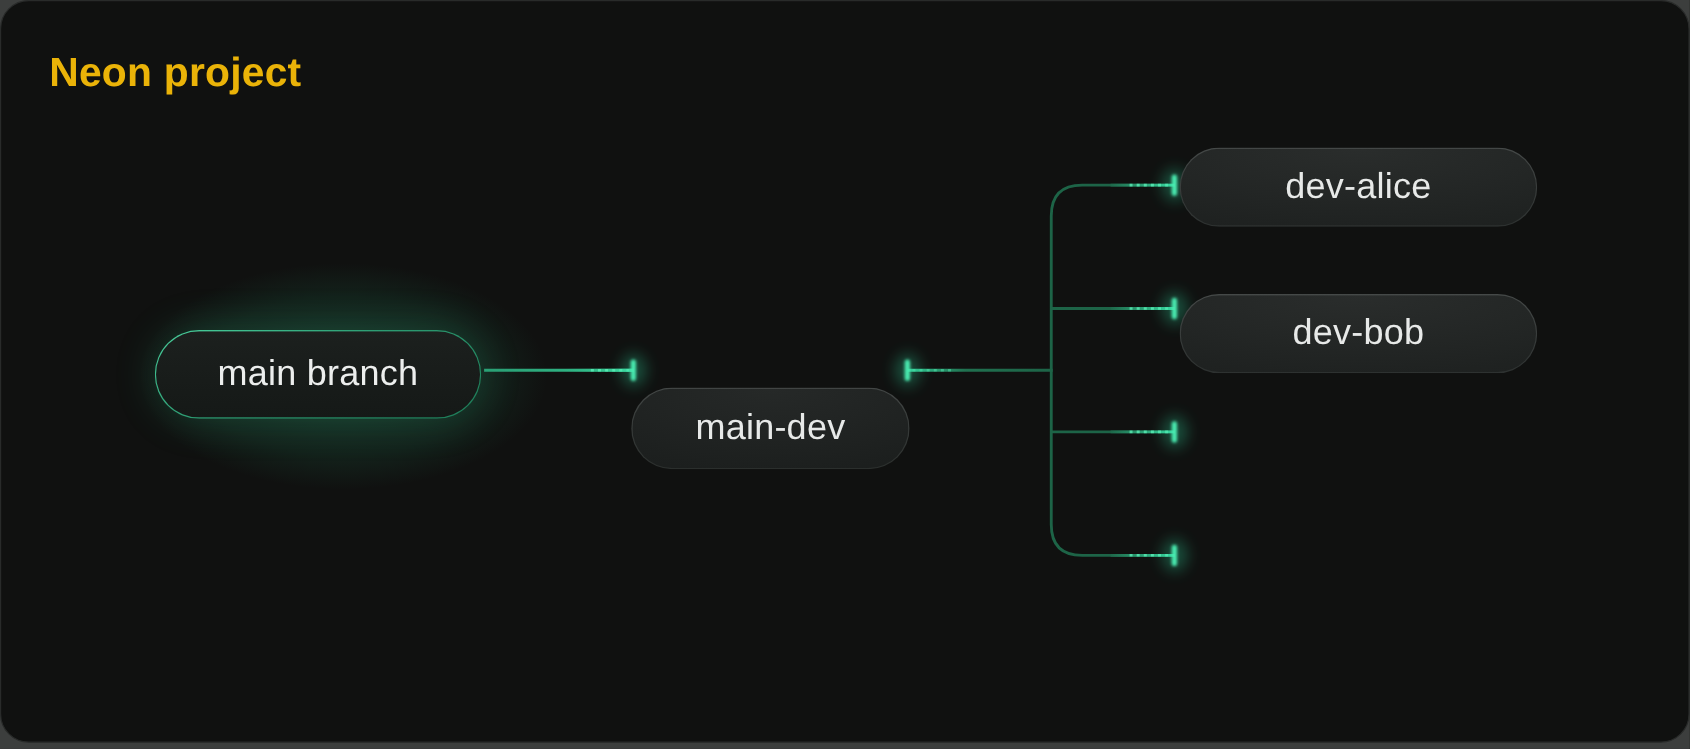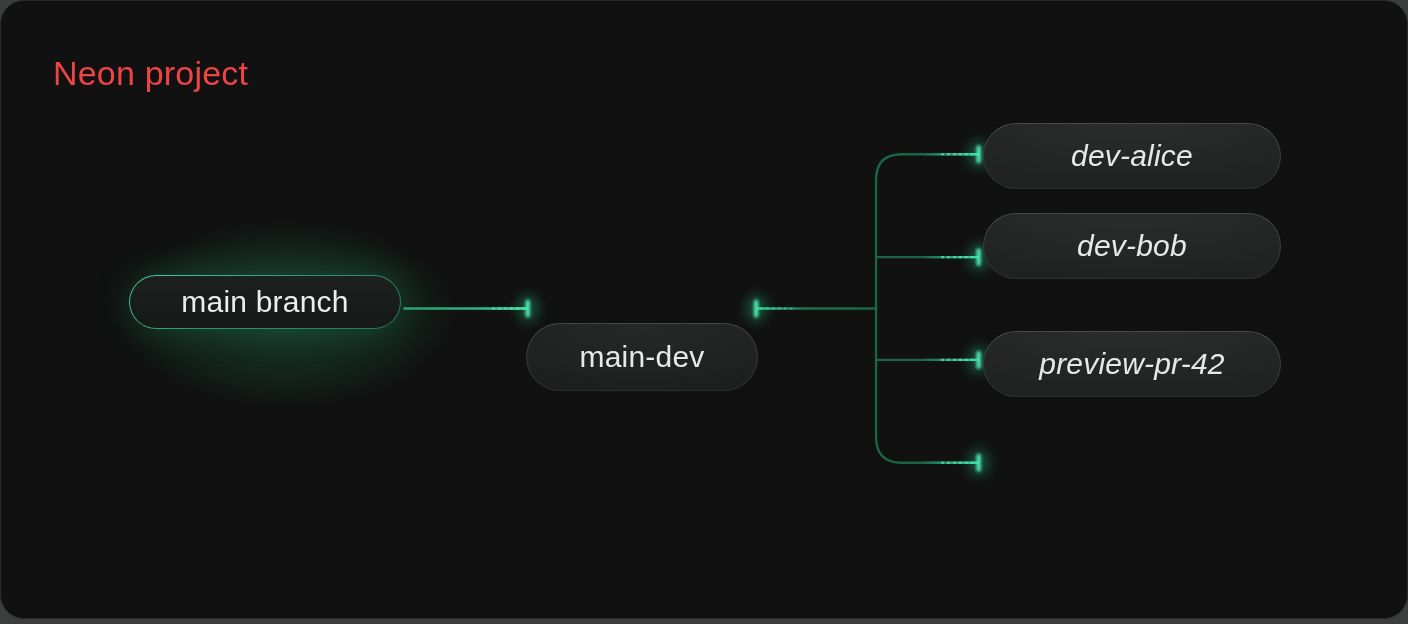--- a/index.html
+++ b/index.html
@@ -18,26 +18,26 @@
     background: #101110;
     border: 1px solid #292b2a;
     border-radius: 24px;
     box-sizing: border-box;
     overflow: hidden;
   }
   .title {
     position: absolute;
     left: 40px;
     top: 40px;
-    margin: 12px;
+    margin: 0;
     font-size: 34px;
     line-height: 40px;
-    font-weight: 400;
+    font-weight: 700;
     letter-spacing: 0.2px;
-    color: #ef4444;
+    color: #eab308;
   }
   
   .halo {
     position: absolute;
     left: 55px;
     top: 185px;
     width: 460px;
     height: 255px;
     pointer-events: none;
     background: radial-gradient(50% 50% at 50% 50%,
@@ -63,21 +63,21 @@
     font-size: 30px;
     font-weight: 400;
     letter-spacing: 0.2px;
     cursor: pointer;
     white-space: nowrap;
   }
   .node-root {
     left: 128px;
     top: 274px;
     width: 272px;
-    height: 54px;
+    height: 74px;
     border: 1.6px solid transparent;
     background:
       linear-gradient(180deg, #1c201e 0%, #151917 100%) padding-box,
       linear-gradient(155deg, #4ad19e 0%, #2c9a71 45%, #1d male 100%) border-box;
     background:
       linear-gradient(180deg, #1c201e 0%, #151917 100%) padding-box,
       linear-gradient(155deg, #4ad19e 0%, #2c9a71 45%, #1d7b57 100%) border-box;
     box-shadow: 0 0 34px 2px rgba(48, 196, 140, 0.18);
     color: #eceeed;
     text-align: center;
@@ -94,21 +94,20 @@
     margin-top: 45px;
   }
   .node-leaf {
     left: 982px;
     width: 298px;
     height: 66px;
     border: 1.5px solid transparent;
     background:
       radial-gradient(130% 150% at 50% 0%, #2a2d2c 0%, #1f2221 68%, #1c1f1e 100%) padding-box,
       linear-gradient(180deg, #454948 0%, #2d3130 100%) border-box;
-    font-style: italic;
   }
   .node .label { pointer-events: none; }
 </style>
 </head>
 <body>
 
 <div class="card">
 
   <h1 class="title">Neon project</h1>
 
@@ -198,22 +197,19 @@
   </div>
 
   <div class="node node-mid">
     <span class="label">main-dev</span>
   </div>
 
   <div class="node node-leaf" style="top:122px">
     <span class="label">dev-alice</span>
   </div>
 
-  <div class="node node-leaf" style="top:212px">
+  <div class="node node-leaf" style="top:244px">
     <span class="label">dev-bob</span>
   </div>
 
-  <div class="node node-leaf" style="top:330px">
-    <span class="label">preview-pr-42</span>
-  </div>
 
 
 </div>
 
 </body></html>

